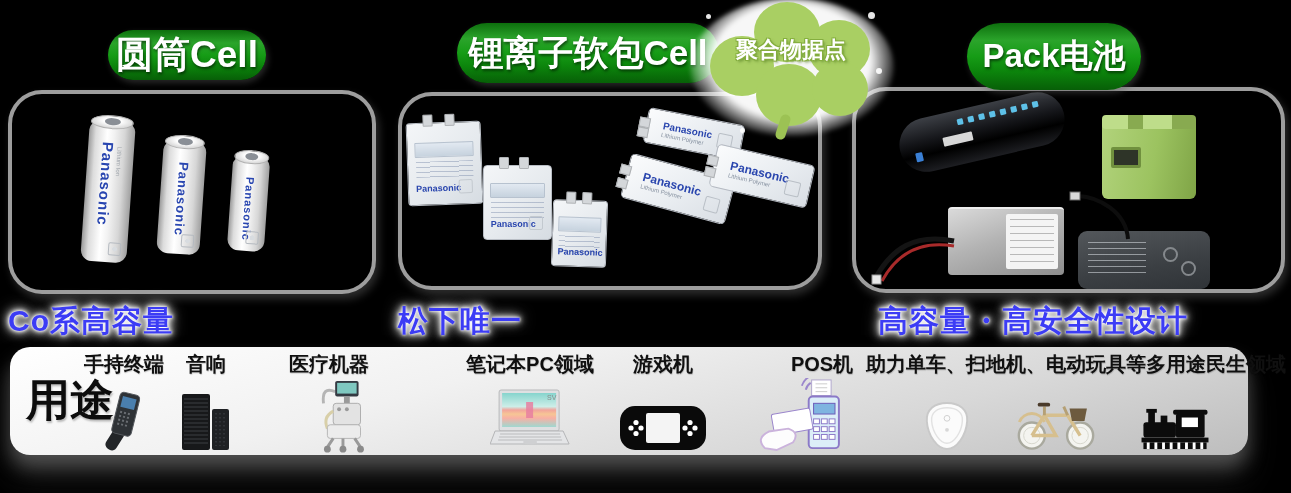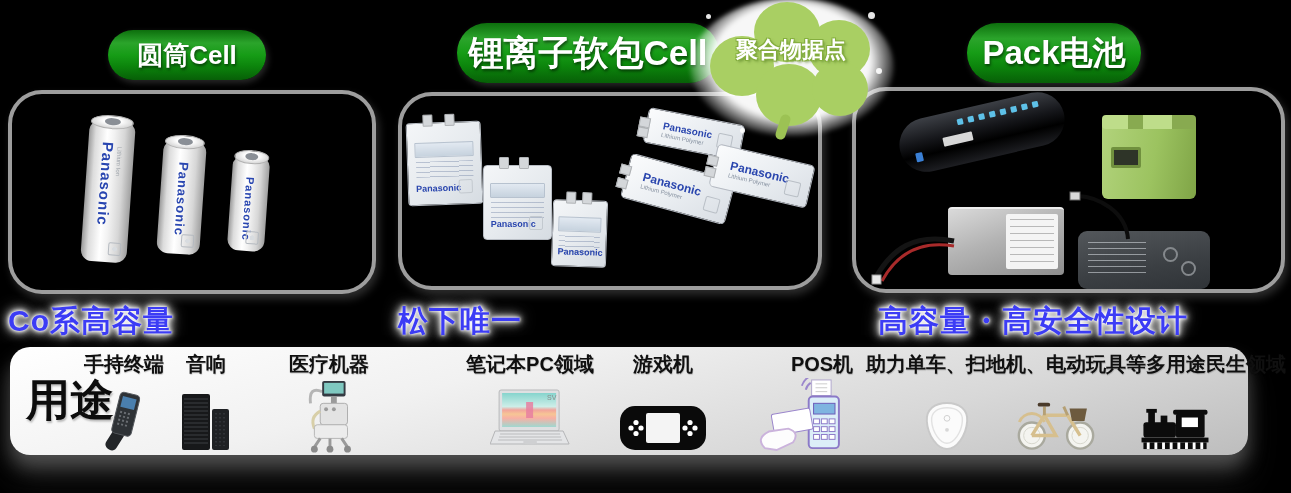--- a/index.html
+++ b/index.html
@@ -5,23 +5,23 @@
   html,body{margin:0;padding:0;background:#000;}
   .canvas{position:relative;width:1291px;height:493px;background:#000;overflow:hidden;
           font-family:"Liberation Sans","DejaVu Sans",sans-serif;}
 
   
   .pill{position:absolute;border-radius:999px;display:flex;align-items:center;justify-content:center;
         color:#fff;font-weight:bold;z-index:4;
         background:linear-gradient(180deg,#0d6f0d 0%,#2ba42b 26%,#169c16 50%,#0c850c 72%,#075f07 100%);
         box-shadow:2px 3px 6px rgba(90,90,90,.45);
         text-shadow:1px 2px 3px rgba(0,0,0,.55);}
-  #pill1{left:108px;top:30px;width:158px;height:50px;font-size:26px;}
+  #pill1{left:108px;top:30px;width:158px;height:50px;font-size:37px;}
   #pill2{left:457px;top:23px;width:262px;height:60px;font-size:35px;}
-  #pill3{left:967px;top:23px;width:174px;height:60px;font-size:33px;}
+  #pill3{left:967px;top:23px;width:174px;height:67px;font-size:33px;}
 
   
   .clover{position:absolute;left:700px;top:2px;width:182px;height:140px;z-index:6;}
   .splash{position:absolute;left:-10px;top:-4px;right:-12px;bottom:6px;border-radius:50%;
           background:radial-gradient(ellipse at 50% 46%,rgba(255,255,255,.97) 54%,rgba(255,255,255,0) 74%);
           filter:blur(2px);}
   .leaf{position:absolute;border-radius:50%;background:#a9cf63;}
   .leaf.l1{left:54px;top:0;width:66px;height:60px;}
   .leaf.l2{left:108px;top:18px;width:62px;height:58px;}
   .leaf.l3{left:10px;top:34px;width:64px;height:60px;}
@@ -131,21 +131,21 @@
   .bar{position:absolute;left:10px;top:347px;width:1238px;height:108px;border-radius:20px;z-index:3;
         background:linear-gradient(165deg,#ffffff 0%,#f1f1f1 35%,#d8d8d8 70%,#bdbdbd 100%);
         box-shadow:0 12px 18px rgba(135,135,135,.5),0 26px 34px rgba(70,70,70,.35);}
   .usage-title{position:absolute;left:16px;top:24px;font-size:44px;font-weight:800;color:#0c0c0c;
         text-shadow:1px 2px 2px rgba(0,0,0,.25);}
   .cat{position:absolute;top:4px;transform:translateX(-50%);display:flex;flex-direction:column;
         align-items:center;height:100px;}
   .cat-label{font-size:20px;font-weight:bold;color:#101010;white-space:nowrap;
         text-shadow:.5px 1px 1px rgba(0,0,0,.2);}
   .cat-icons{margin-top:auto;display:flex;align-items:flex-end;gap:43px;}
-  #cat1{left:114px;} #cat2{left:196px;} #cat3{left:319px;} #cat4{left:520px;}
+  #cat1{left:114px;} #cat2{left:196px;} #cat3{left:319px;align-items:flex-end;} #cat4{left:520px;}
   #cat5{left:653px;} #cat6{left:812px;} #cat7{left:1066px;}
   #cat6 .cat-icons{transform:translateX(-24px);}
   #cat7 .cat-icons{transform:translateX(-10px);}
 </style>
 </head>
 <body>
 
 <div class="canvas">
 
   <div class="pill" id="pill1">

